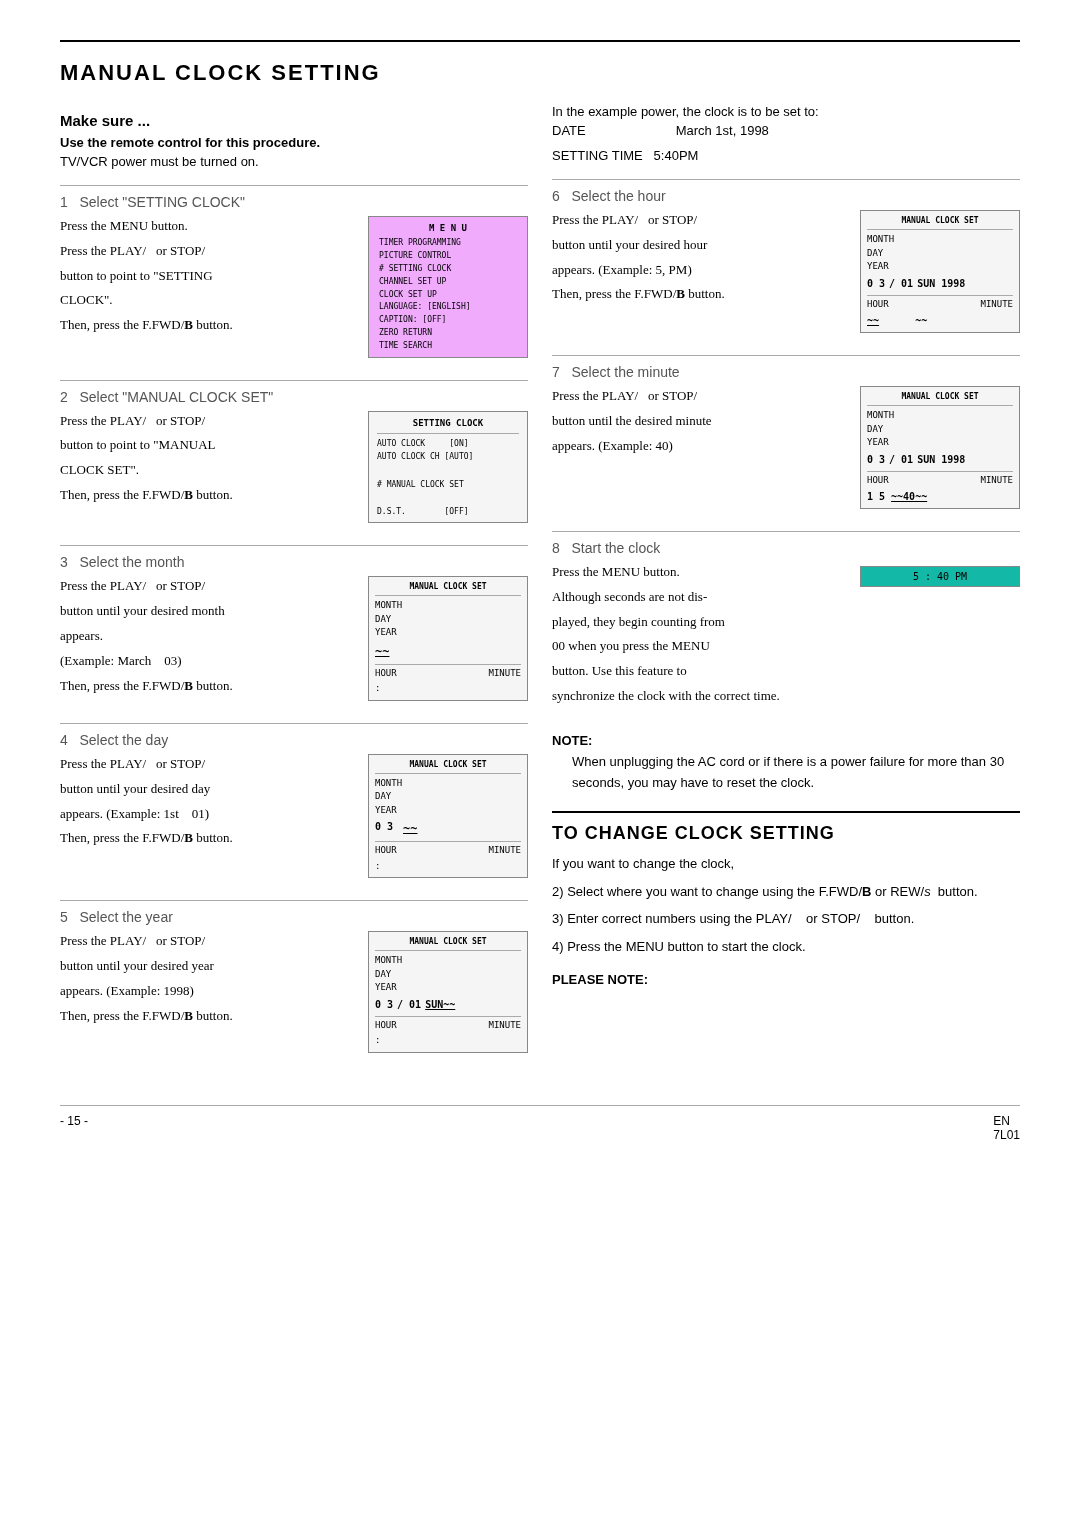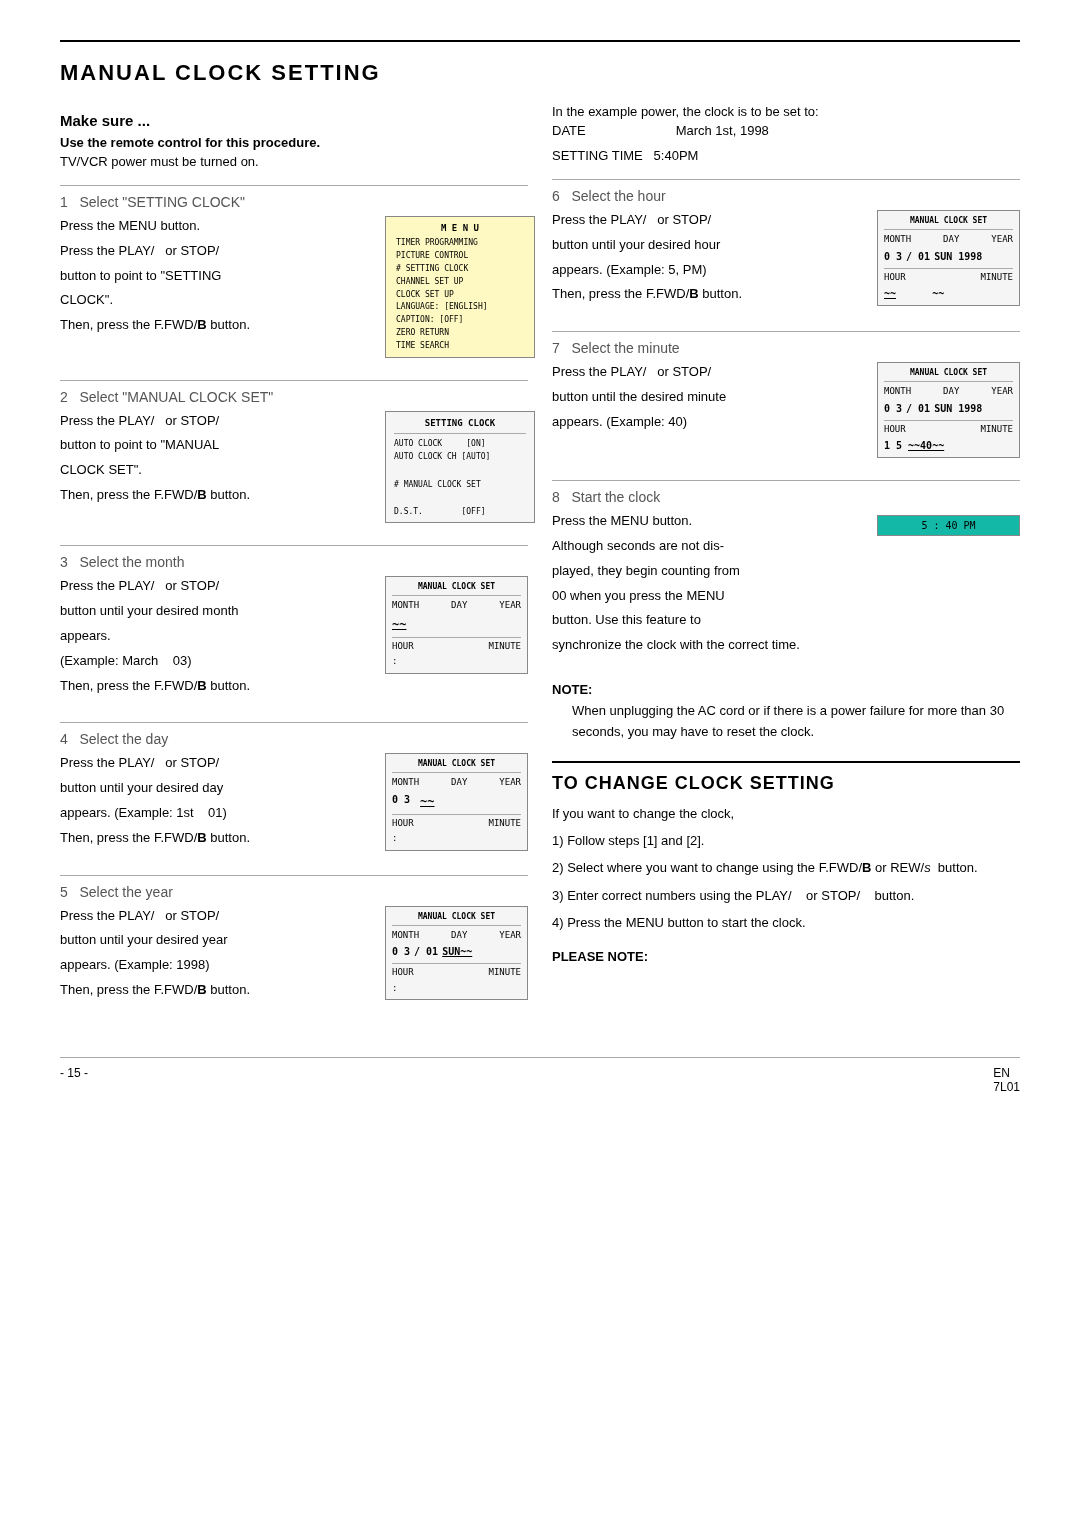--- a/index.html
+++ b/index.html
@@ -68,24 +68,24 @@
     .step-content {
       display: flex;
       gap: 16px;
       align-items: flex-start;
     }
     .step-text {
       flex: 1;
       font-size: 13px;
       line-height: 1.6;
     }
-    .step-text p { margin-bottom: 4px; }
+    .step-text p { margin-bottom: 4px; font-family: Liberation Serif, serif; }
     .step-diagram {
       flex-shrink: 0;
-      width: 143px;
+      width: 160px;
     }
     
     .lcd-box {
       border: 1px solid #888;
       background: #f5f5f5;
       padding: 4px 6px;
       font-size: 9px;
       font-family: monospace;
       line-height: 1.5;
       min-width: 140px;
@@ -95,20 +95,21 @@
       font-size: 8px;
       font-weight: bold;
       border-bottom: 1px solid #aaa;
       padding-bottom: 2px;
       margin-bottom: 3px;
     }
     .lcd-row {
       display: flex;
       justify-content: space-between;
       font-size: 9px;
+      flex-direction: column;
     }
     .lcd-values {
       display: flex;
       gap: 10px;
       font-size: 10px;
       font-weight: bold;
       margin-top: 2px;
     }
     .lcd-bottom {
       margin-top: 4px;
@@ -116,21 +117,21 @@
       padding-top: 2px;
     }
     .lcd-bottom-row {
       display: flex;
       justify-content: space-between;
       font-size: 9px;
     }
     
     .menu-box {
       border: 1px solid #888;
-      background: #fef9c3;
+      background: #f0abfc;
       padding: 4px 8px;
       font-size: 9px;
       font-family: monospace;
       line-height: 1.6;
       min-width: 150px;
     }
     .menu-box .menu-title {
       text-align: center;
       font-size: 9px;
       font-weight: bold;
@@ -515,21 +516,20 @@
     </div>
 
     <div>
       <div class="note-heading">NOTE:</div>
       <div class="note-text">When unplugging the AC cord or if there is a power failure for more than 30 seconds, you may have to reset the clock.</div>
     </div>
 
     <div class="section-heading">TO CHANGE CLOCK SETTING</div>
     <div class="change-list">
       <p>If you want to change the clock,</p>
-      <p>1)  Follow steps [1] and [2].</p>
       <p>2)  Select where you want to change using the F.FWD/<span class="bold">B</span> or REW/<span class="italic">s</span>&nbsp; button.</p>
       <p>3)  Enter correct numbers using the PLAY/&nbsp;&nbsp;&nbsp; or STOP/&nbsp;&nbsp;&nbsp; button.</p>
       <p>4)  Press the MENU button to start the clock.</p>
     </div>
 
     <div>
       <div class="note-heading">PLEASE NOTE:</div>
     </div>
 
   </div>

